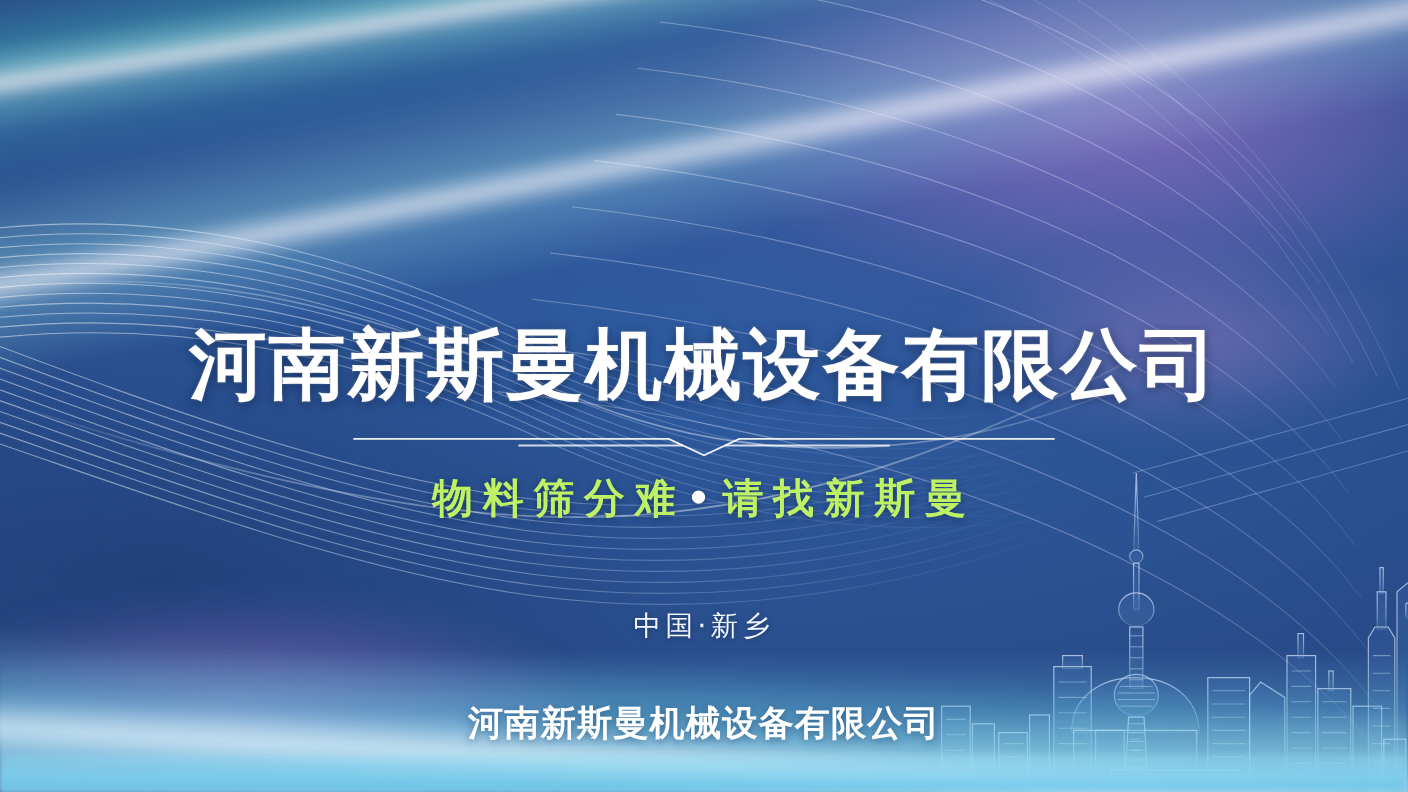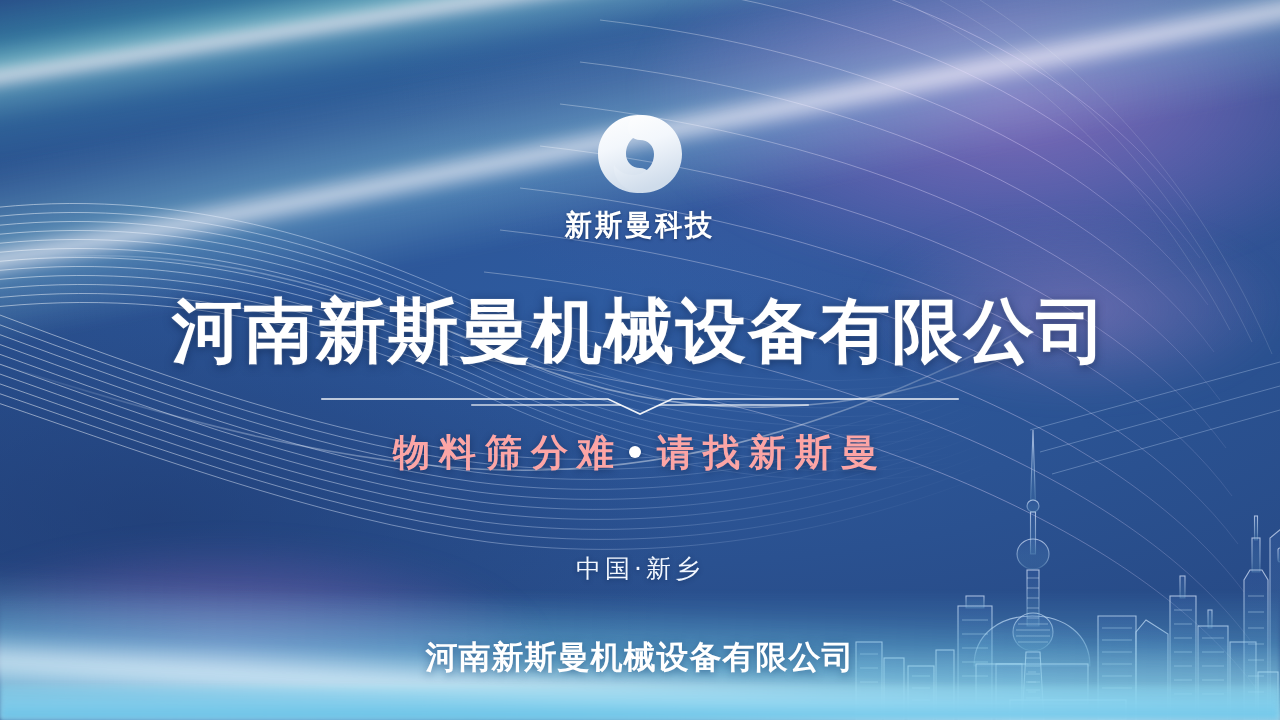--- a/index.html
+++ b/index.html
@@ -135,21 +135,21 @@
     width:640px;height:28px;
   }
 
   .title-sub{
     position:absolute;left:0;right:0;top:428px;
     text-align:center;
     font-family:"DejaVu Sans","Liberation Sans",sans-serif;
     font-weight:700;
     font-size:37px;
     letter-spacing:9px;
-    color:#fca5a5;
+    color:#bef264;
     text-shadow:0 2px 7px rgba(8,26,64,.45);
     white-space:nowrap;
   }
   .title-sub .dot{
     display:inline-block;
     width:12px;height:12px;border-radius:50%;
     background:#ffffff;
     vertical-align:middle;
     margin:0 16px 6px 6px;
     box-shadow:0 1px 4px rgba(8,26,64,.4);
@@ -348,54 +348,20 @@
       <path d="M176,238 H190 M176,246 H190 M176,254 H190 M176,262 H190 M176,270 H190 M176,278 H190"></path>
       <path d="M168,204 H198 M166,210 H200 M166,216 H200 M168,222 H198"></path>
       <path d="M177,158 H189 M177,168 H189 M177,178 H189 M177,188 H189 M177,198 H189"></path>
     </g>
   </svg>
 
   <div class="bottom-haze"></div>
   <div class="streak-cyan"></div>
   <div class="bottom-band"></div>
 
-  <div class="logo-block">
-    <svg class="logo-mark" viewBox="0 0 104 92">
-      <defs>
-        <linearGradient id="lgMark" x1="0" y1="0" x2="0.3" y2="1">
-          <stop offset="0%" stop-color="#ffffff"></stop>
-          <stop offset="45%" stop-color="#f3f7fc"></stop>
-          <stop offset="100%" stop-color="#cfdceb"></stop>
-        </linearGradient>
-      </defs>
-
-      <path fill="url(#lgMark)" d="
-        M50,7
-        C28,7 10,24 10,46
-        C10,68 28,85 50,85
-        C58,85 64,80 64,72
-        C64,65 59,60 52,60
-        C44,60 38,54 38,46
-        C38,34 47,25 59,25
-        C67,25 74,29 78,35
-        C80,22 67,7 50,7 Z"></path>
-
-      <path fill="url(#lgMark)" d="
-        M54,85
-        C76,85 94,68 94,46
-        C94,24 76,7 54,7
-        C46,7 40,12 40,20
-        C40,27 45,32 52,32
-        C60,32 66,38 66,46
-        C66,58 57,67 45,67
-        C37,67 30,63 26,57
-        C24,70 37,85 54,85 Z"></path>
-    </svg>
-    <div class="logo-word">新斯曼科技</div>
-  </div>
 
   <div class="title-main">河南新斯曼机械设备有限公司</div>
 
   <svg class="divider" viewBox="0 0 640 28">
     <g fill="none" stroke="#ffffff" stroke-opacity="0.92" stroke-width="1.6" stroke-linecap="square">
 
       <path d="M2,7 L288,7 L320,22 L352,7 L638,7"></path>
 
       <path d="M152,13 L300,13 M340,13 L488,13" stroke-opacity="0.78"></path>
     </g>

